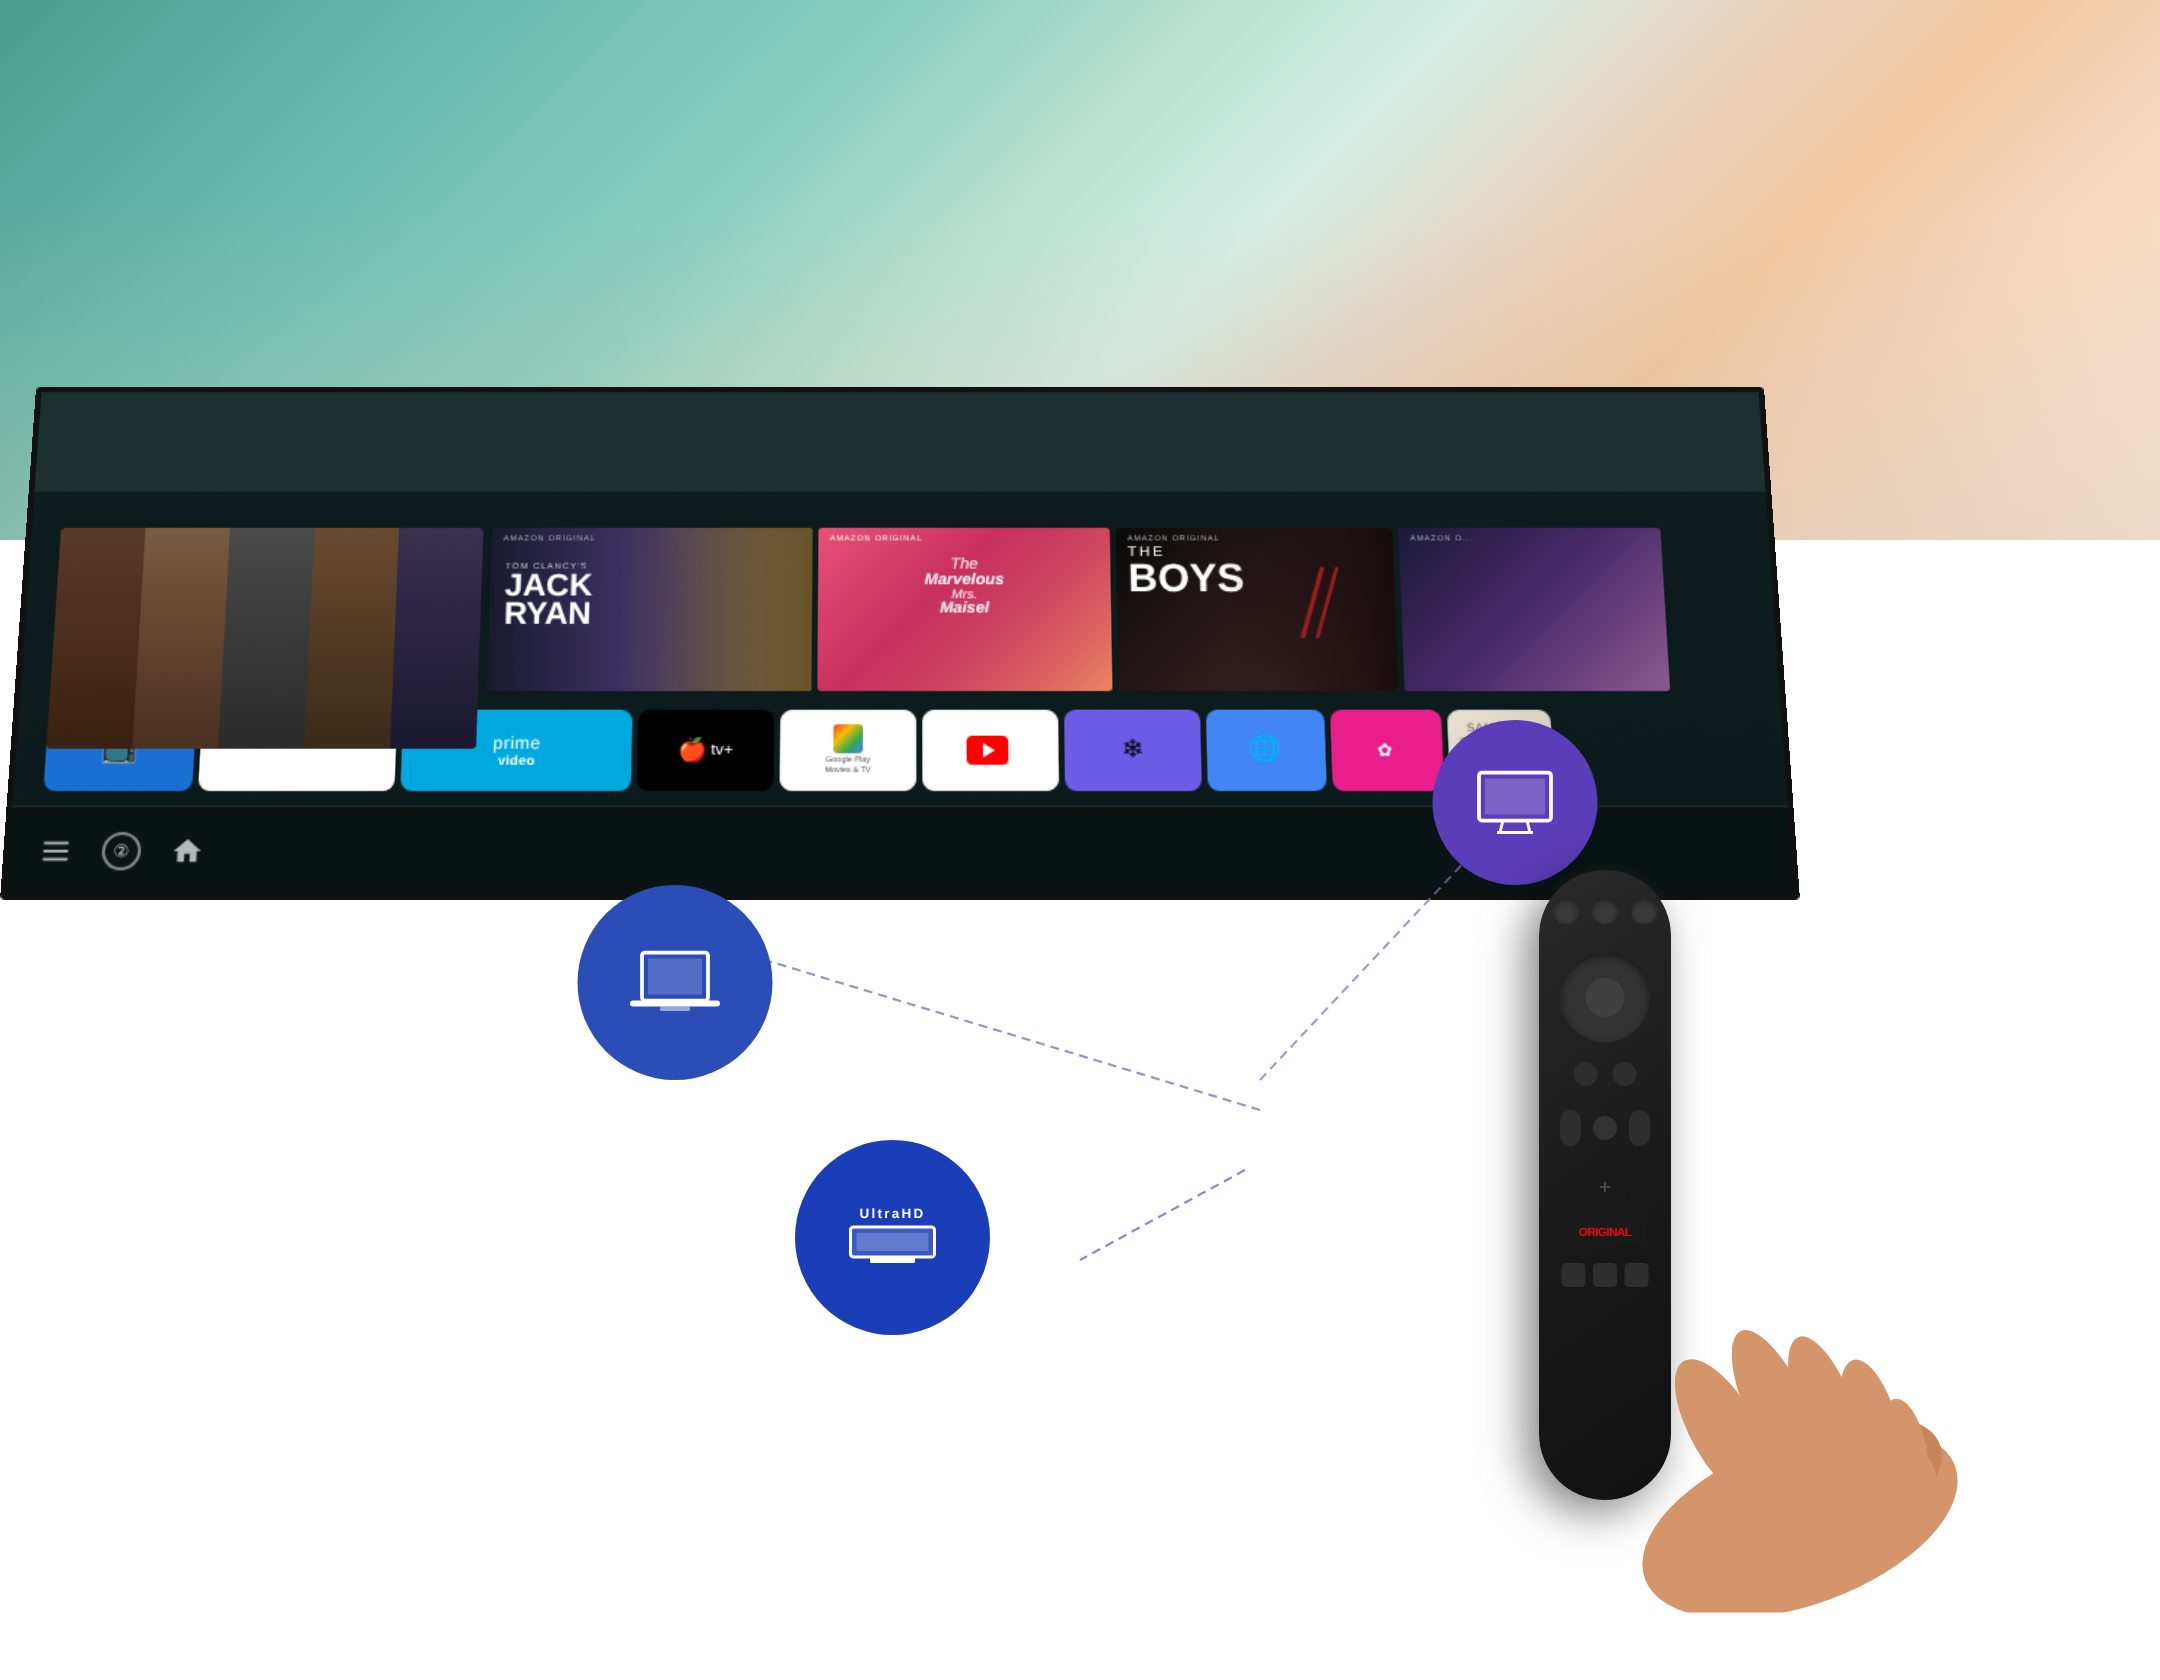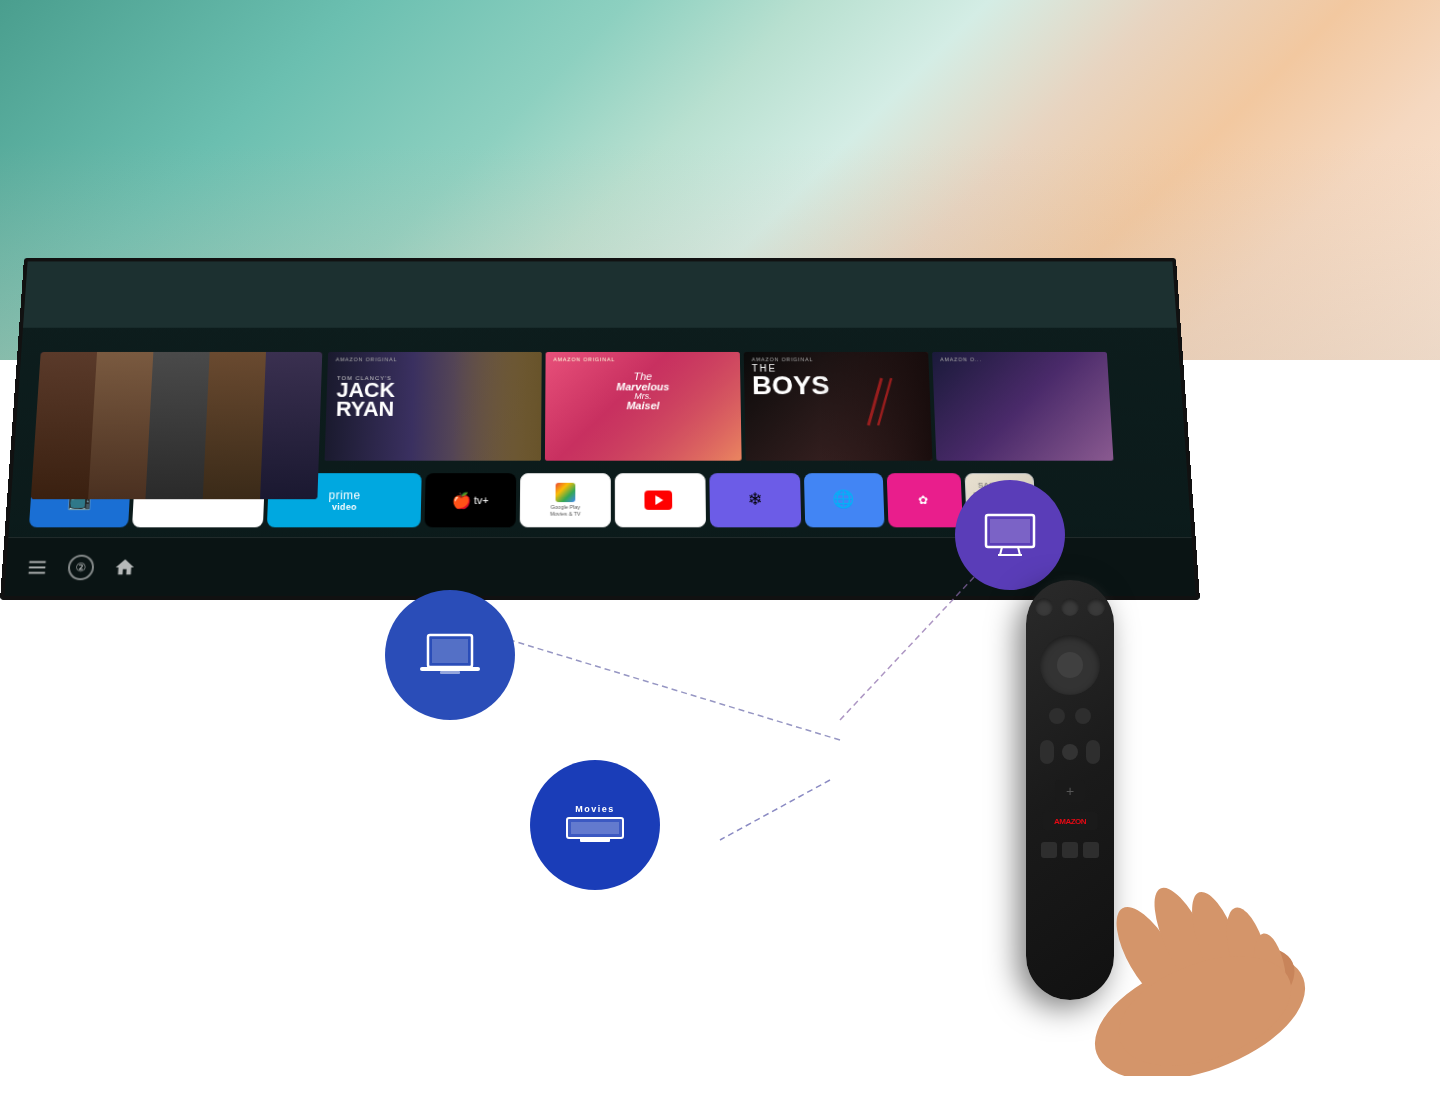--- a/index.html
+++ b/index.html
@@ -685,21 +685,21 @@
     <rect x="4" y="2" width="48" height="32" rx="2" stroke="#fff" stroke-width="2.5" fill="none"></rect>
     <rect x="8" y="6" width="40" height="24" fill="rgba(255,255,255,0.2)"></rect>
     <line x1="20" y1="34" x2="18" y2="42" stroke="#fff" stroke-width="2"></line>
     <line x1="36" y1="34" x2="38" y2="42" stroke="#fff" stroke-width="2"></line>
     <line x1="16" y1="42" x2="40" y2="42" stroke="#fff" stroke-width="2"></line>
   </svg>
 </div>
 
 <div class="device-circle device-circle-uhd">
   <div style="display:flex;flex-direction:column;align-items:center;">
-    <div style="font-size:9px;font-weight:800;color:#fff;letter-spacing:1.5px;margin-bottom:2px;">Movies</div>
+    <div style="font-size:9px;font-weight:800;color:#fff;letter-spacing:1.5px;margin-bottom:2px;">UltraHD</div>
     <svg width="60" height="30" viewBox="0 0 60 30">
       <rect x="2" y="2" width="56" height="20" rx="2" stroke="#fff" stroke-width="2" fill="rgba(255,255,255,0.15)"></rect>
       <rect x="6" y="6" width="48" height="12" fill="rgba(255,255,255,0.2)"></rect>
       <rect x="15" y="22" width="30" height="4" rx="1" fill="#fff"></rect>
     </svg>
   </div>
 </div>
 
 <div class="remote-wrapper">
   <div class="remote-body">
@@ -723,21 +723,21 @@
       <div style="width:14px;height:24px;border-radius:7px;background:#2e2e2e;"></div>
       <div style="width:16px;height:16px;border-radius:50%;background:#333;"></div>
       <div style="width:14px;height:24px;border-radius:7px;background:#2e2e2e;"></div>
     </div>
 
     <div style="position:absolute;top:200px;left:50%;transform:translateX(-50%);width:30px;height:22px;border-radius:4px;background:#1a1a1a;display:flex;align-items:center;justify-content:center;">
       <span style="color:#555;font-size:14px;font-weight:300;">+</span>
     </div>
 
     <div style="position:absolute;top:232px;left:50%;transform:translateX(-50%);width:55px;height:18px;border-radius:3px;background:#1a1a1a;display:flex;align-items:center;justify-content:center;">
-      <span style="color:#e50914;font-size:8px;font-weight:900;letter-spacing:-0.5px;">AMAZON</span>
+      <span style="color:#e50914;font-size:8px;font-weight:900;letter-spacing:-0.5px;">ORIGINAL</span>
     </div>
 
     <div style="position:absolute;top:262px;left:50%;transform:translateX(-50%);display:flex;gap:5px;">
       <div style="width:16px;height:16px;border-radius:3px;background:#2e2e2e;"></div>
       <div style="width:16px;height:16px;border-radius:3px;background:#2e2e2e;"></div>
       <div style="width:16px;height:16px;border-radius:3px;background:#2e2e2e;"></div>
     </div>
 
     <div class="samsung-text"></div>
   </div>

